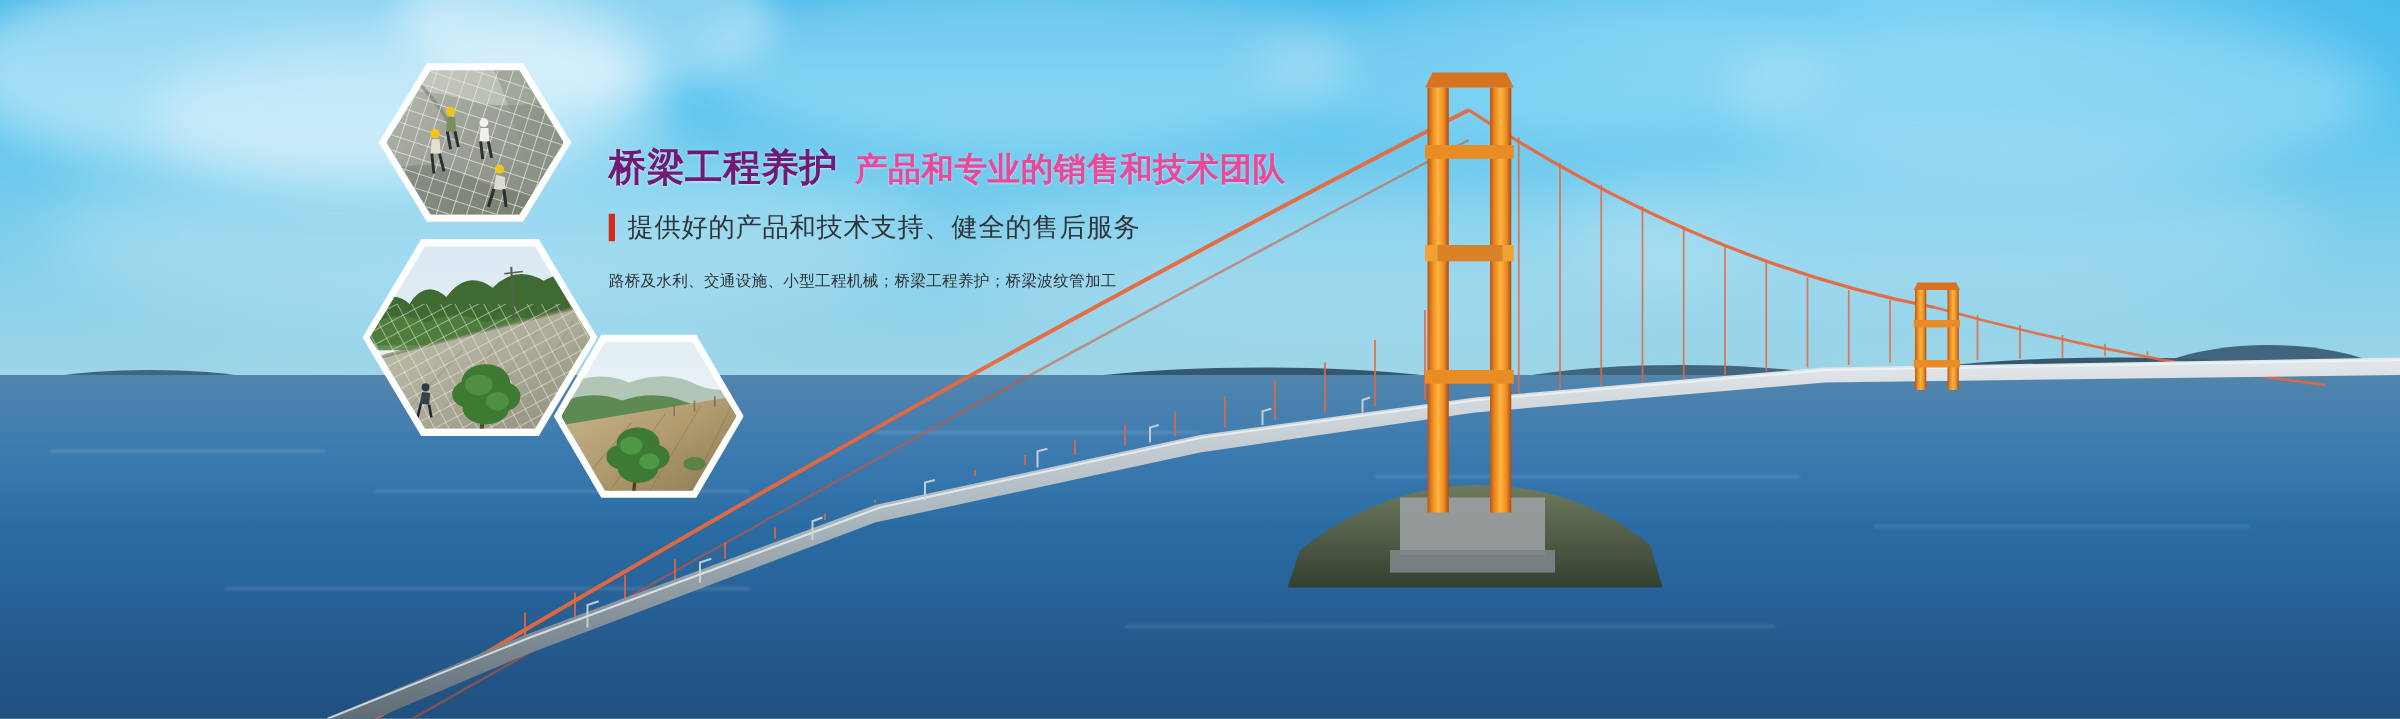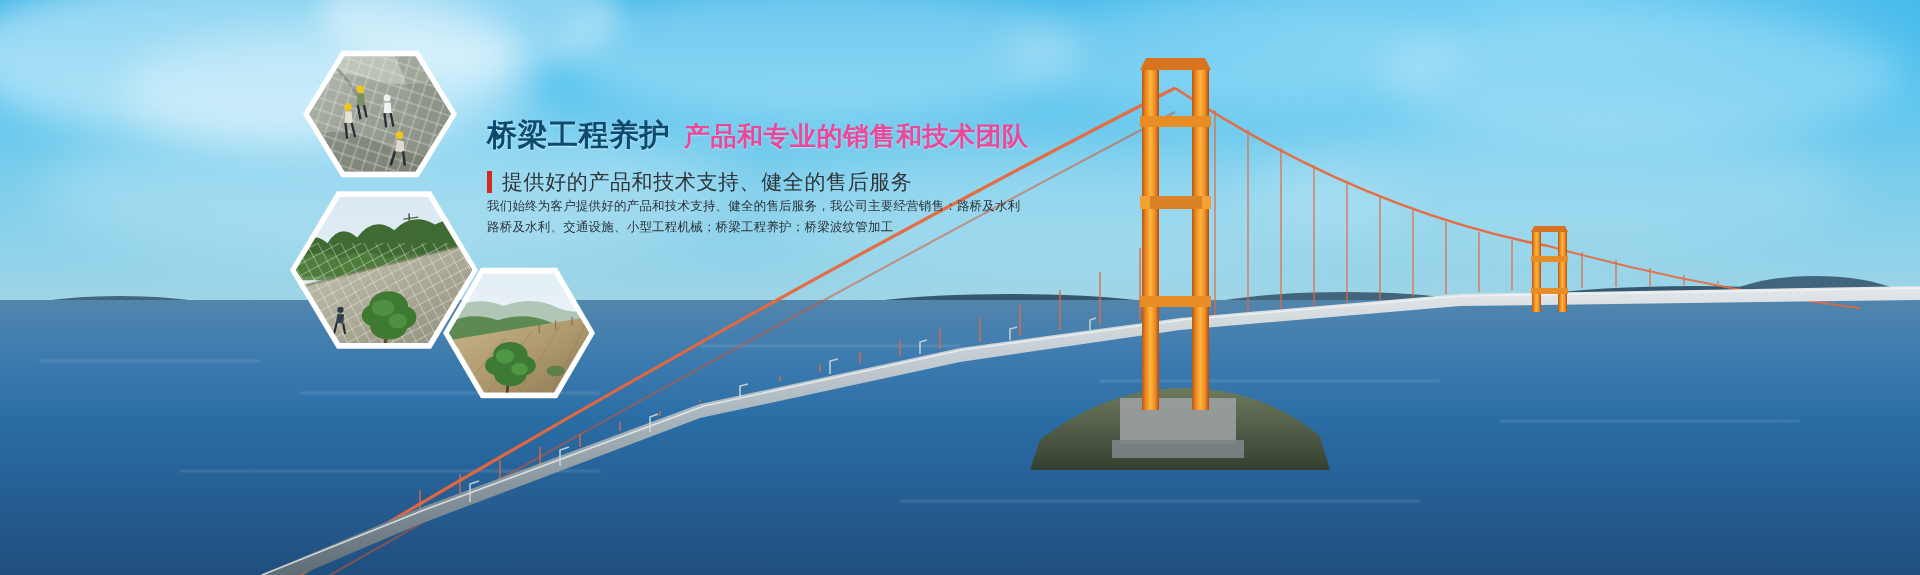--- a/index.html
+++ b/index.html
@@ -57,23 +57,23 @@
     clip-path:polygon(25% 2%,75% 2%,100% 50%,75% 98%,25% 98%,0% 50%);
     overflow:hidden;
   }
 
   
   .copy{position:absolute;left:487px;top:118px;width:560px;}
   .h1{
     font-size:30px;line-height:1.1;font-weight:700;white-space:nowrap;
     letter-spacing:.5px;margin:0 0 17px 0;
   }
-  .h1 .blue{color:#0c4a6e;text-shadow:0 1px 2px rgba(255,255,255,.55);}
+  .h1 .blue{color:#701a75;text-shadow:0 1px 2px rgba(255,255,255,.55);}
   .h1 .gray{color:#ec4899;font-size:26px;margin-left:14px;text-shadow:0 1px 2px rgba(255,255,255,.45);}
-  .sub{display:flex;align-items:center;gap:10px;}
+  .sub{display:flex;align-items:center;gap:10px;margin-bottom:19px;}
   .redbar{width:5px;height:22px;background:#d32a1e;flex:0 0 auto;}
   .sub-t{font-size:21px;color:#2f3439;letter-spacing:.6px;white-space:nowrap;}
   .body-t{font-size:12.5px;line-height:21px;color:#2c3237;letter-spacing:.2px;}
 </style>
 </head>
 <body>
 
 <div id="banner">
 
   <div class="sky">
@@ -369,18 +369,17 @@
     <h1 class="h1">
       <span class="blue">桥梁工程养护</span><span class="gray">产品和专业的销售和技术团队</span>
     </h1>
 
     <div class="sub">
       <span class="redbar"></span>
       <span class="sub-t">提供好的产品和技术支持、健全的售后服务</span>
     </div>
 
     <div class="body-t">
-      <div>我们始终为客户提供好的产品和技术支持、健全的售后服务，我公司主要经营销售：路桥及水利</div>
       <div>路桥及水利、交通设施、小型工程机械；桥梁工程养护；桥梁波纹管加工</div>
     </div>
   </div>
 
 </div>
 
 </body></html>

